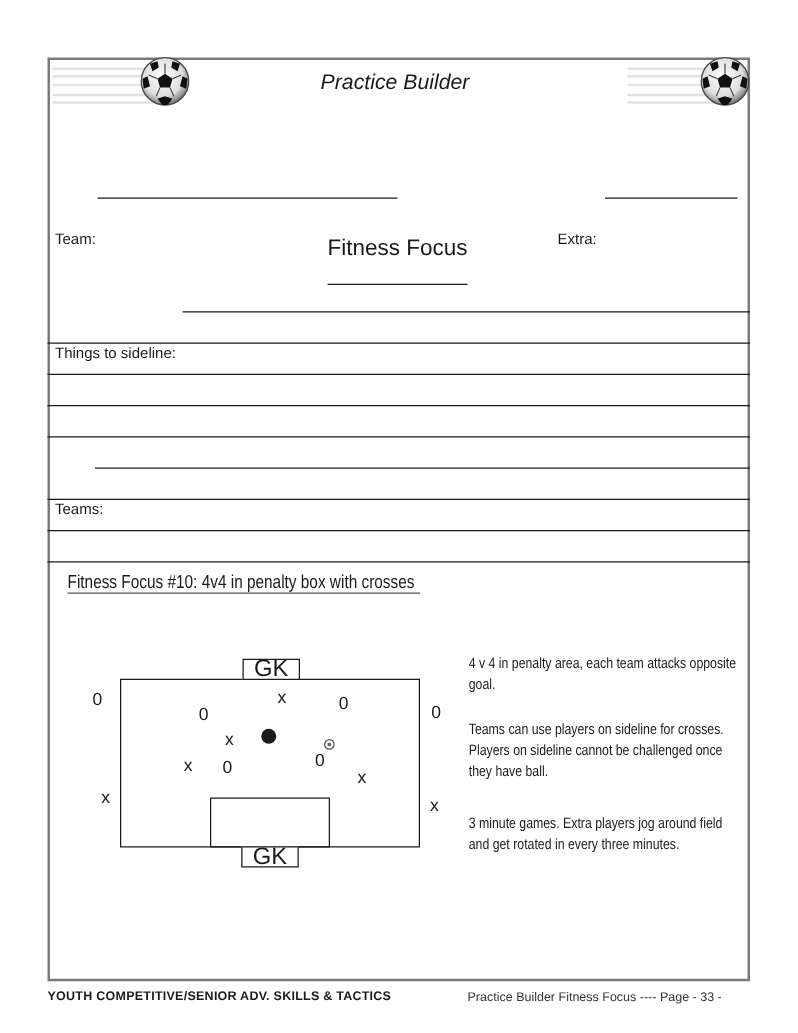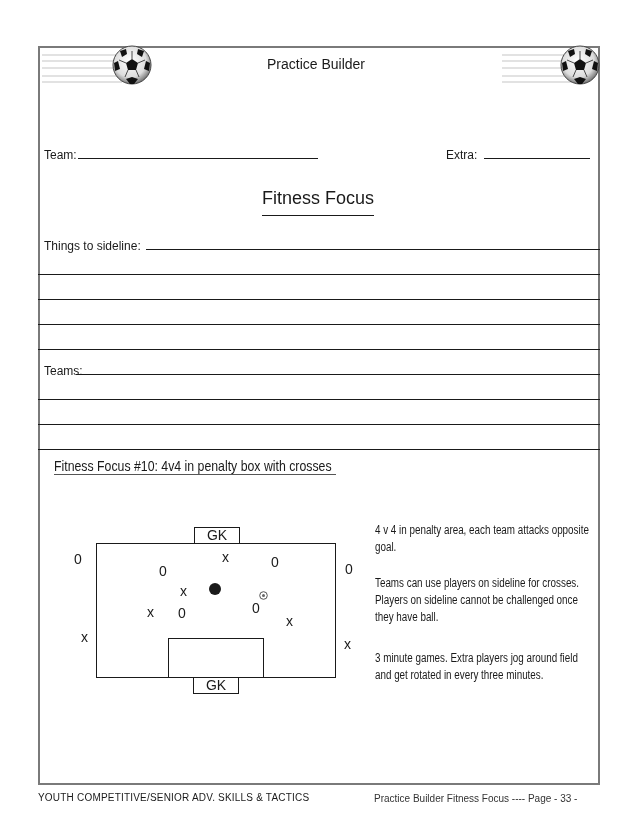--- a/index.html
+++ b/index.html
@@ -3,37 +3,37 @@
 <meta charset="utf-8">
 <style>
   html, body { margin:0; padding:0; background:#ffffff; }
   body { width:638px; height:826px; position:relative; overflow:hidden;
          font-family:"Liberation Sans", sans-serif; color:#1a1a1a; }
   .abs { position:absolute; }
   .frame { position:absolute; left:38px; top:46px; width:562px; height:739px;
            border:2px solid #7a7a7a; box-sizing:border-box; }
   .stripes span { position:absolute; height:2px; background:#e2e2e2; }
   .title { position:absolute; left:0; width:632px; text-align:center; top:56px;
-           font-size:14px; }
-  .label { position:absolute; font-size:12px; }
+           font-size:17px;font-style:italic; }
+  .label { position:absolute; font-size:12px;margin-top:36px; }
   .rule { position:absolute; height:1px; background:#1a1a1a; }
   .subtitle { position:absolute; left:262px; top:188px; font-size:18px;
-              border-bottom:1px solid #1a1a1a; padding-bottom:6px; }
+              border-bottom:1px solid #1a1a1a; padding-bottom:18px; }
   .drill-title { position:absolute; left:54px; top:457px; font-size:15px;
                  transform:scaleX(0.82); transform-origin:left top; white-space:nowrap; }
   .drill-rule { position:absolute; left:54px; top:474px; width:282px; height:1px; background:#555; }
   .mark { position:absolute; font-size:14px; line-height:14px; }
   .desc { position:absolute; left:375px; font-size:12px; line-height:17px;
           transform:scaleX(0.82); transform-origin:left top; width:270px; }
-  .footer-left { position:absolute; left:38px; top:792px; font-size:10px; font-weight:normal;
+  .footer-left { position:absolute; left:38px; top:792px; font-size:10px; font-weight:bold;
                  letter-spacing:0.2px; }
   .footer-right { position:absolute; left:374px; top:793px; font-size:10px; color:#333; }
   .box { position:absolute; border:1px solid #1a1a1a; box-sizing:border-box; }
   .gk { position:absolute; border:1px solid #1a1a1a; box-sizing:border-box; background:#fff;
-        text-align:center; font-size:14px; line-height:15px; }
+        text-align:center; font-size:19px; line-height:15px; }
 </style>
 </head>
 <body>
 
 <div class="frame"></div>
 
 <div class="stripes">
   <span style="left:42px;top:54px;width:80px;"></span>
   <span style="left:42px;top:60px;width:80px;"></span>
   <span style="left:42px;top:67px;width:80px;"></span>

